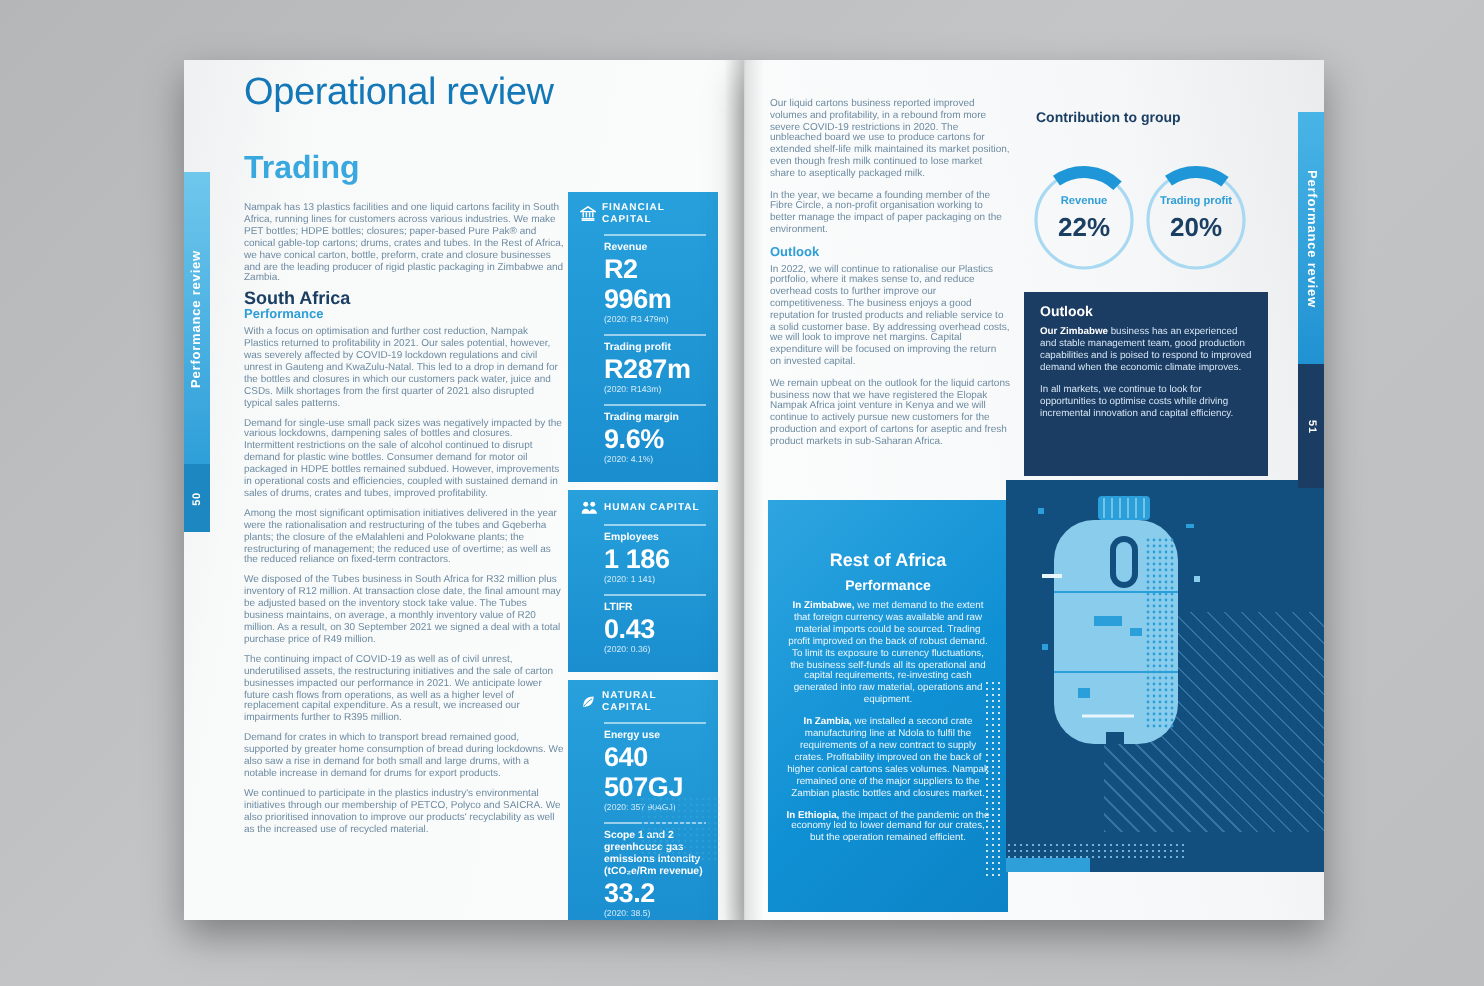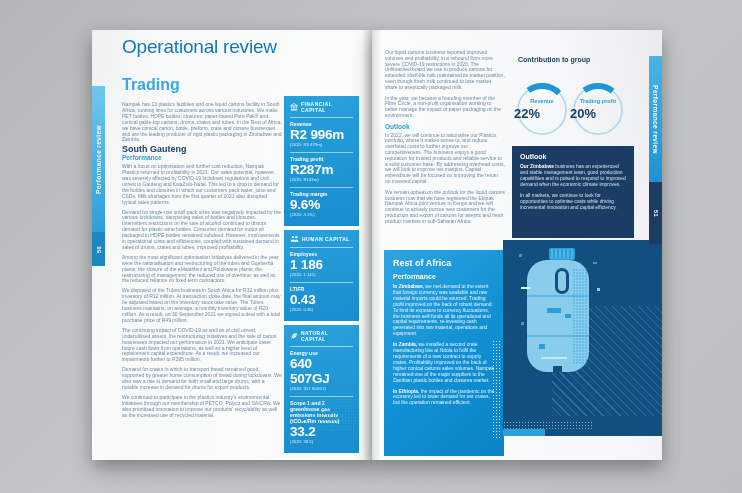--- a/index.html
+++ b/index.html
@@ -28,45 +28,45 @@
   .subtitle{position:absolute;left:30px;top:46px;font-size:16px;font-weight:bold;color:#38a8df;}
   .body-col{position:absolute;left:30px;top:72px;width:160px;font-size:5px;line-height:5.9px;color:#6d8ba2;}
   .body-col p{margin:0 0 4px 0;}
   .h-navy{font-size:9px;font-weight:bold;color:#1b3f63;margin:4px 0 2px 0;}
   .h-blue{font-size:6.5px;font-weight:bold;color:#2e9ed8;margin:0 0 3px 0;}
   
   #metrics{position:absolute;left:192px;top:66px;width:75px;}
   .mcard{background:linear-gradient(180deg,#27a0dc,#1a8ecf);color:#fff;padding:5px 6px 4px 6px;margin-bottom:4px;}
   .mhead{display:flex;align-items:center;gap:3px;font-size:5px;font-weight:bold;letter-spacing:.5px;margin-bottom:4px;}
   .mhead svg{flex:0 0 auto;}
-  .mitem{padding:3px 0 4px 0;border-top:1px solid rgba(255,255,255,.55);}
+  .mitem{padding:3px 0 4px 0;border-top:1px solid rgba(255,255,255,.55);margin-left:12px;}
   .mitem:first-of-type{border-top:none;}
   .mlabel{font-size:5.2px;font-weight:bold;line-height:6px;}
   .mvalue{font-size:13.5px;font-weight:bold;line-height:15px;letter-spacing:-.2px;}
   .mprior{font-size:4.3px;color:#d7edf9;line-height:6px;}
   .dots{background-image:radial-gradient(#2b9fd9 .7px,transparent .8px);background-size:3px 3px;}
   #metric-dots{position:absolute;left:228px;top:368px;width:40px;height:34px;}
   
   #rp-col1{position:absolute;left:13px;top:20px;width:120px;font-size:5px;line-height:5.8px;color:#6d8ba2;}
   #rp-col1 p{margin:0 0 5px 0;}
   
   #roa{position:absolute;left:12px;top:220px;width:120px;height:206px;color:#fff;
-       background:linear-gradient(135deg,#2ea5e0 0%,#1090d4 55%,#0c83c6 100%);padding:8px 9px;box-sizing:border-box;}
+       background:linear-gradient(135deg,#2ea5e0 0%,#1090d4 55%,#0c83c6 100%);padding:25px 9px;box-sizing:border-box;text-align:center;}
   #roa .rh{font-size:9px;font-weight:bold;margin:0 0 5px 0;}
   #roa .rsub{font-size:7px;font-weight:bold;margin:0 0 4px 0;}
   #roa p{font-size:4.9px;line-height:5.9px;margin:0 0 5px 0;color:#eaf6fd;}
   #roa b{color:#fff;}
   #roa-dots{position:absolute;right:2px;top:90px;width:10px;height:100px;background-image:radial-gradient(rgba(255,255,255,.8) .6px,transparent .7px);background-size:3px 3px;}
   
   #contrib-head{position:absolute;left:146px;top:26px;font-size:7px;font-weight:bold;color:#1b3f63;}
   .donut{position:absolute;width:56px;height:56px;}
   #donut-0{left:142px;top:52px;} #donut-1{left:198px;top:52px;}
   .donut svg{position:absolute;left:0;top:0;}
   .dlab{position:absolute;left:0;right:0;top:16px;text-align:center;font-size:5.6px;color:#2e9ed8;font-weight:bold;}
-  .dval{position:absolute;left:0;right:0;top:24px;text-align:left;font-size:13px;font-weight:bold;color:#1b3f63;}
+  .dval{position:absolute;left:0;right:0;top:24px;text-align:center;font-size:13px;font-weight:bold;color:#1b3f63;}
   
   #outlook-box{position:absolute;left:140px;top:116px;width:122px;height:92px;background:#1b3c63;color:#d6e5f3;
                padding:7px 8px;box-sizing:border-box;}
   #outlook-box .oh{font-size:7px;font-weight:bold;color:#fff;margin:0 0 4px 0;}
   #outlook-box p{font-size:4.9px;line-height:6px;margin:0 0 5px 0;}
   #outlook-box b{color:#fff;}
   
   #illus{position:absolute;left:131px;top:210px;width:159px;height:196px;background:#134f7e;overflow:hidden;}
   #illus .hatch{position:absolute;right:-10px;bottom:20px;width:120px;height:110px;
     background:repeating-linear-gradient(45deg,rgba(90,160,205,.45) 0 .8px,transparent .8px 6px);}
@@ -77,21 +77,21 @@
 </style>
 </head>
 <body>
 
 <div class="page" id="left-page">
   <div class="title">Operational review</div>
   <div class="subtitle">Trading</div>
 
   <div class="body-col">
     <p>Nampak has 13 plastics facilities and one liquid cartons facility in South Africa, running lines for customers across various industries. We make PET bottles; HDPE bottles; closures; paper-based Pure Pak® and conical gable-top cartons; drums, crates and tubes. In the Rest of Africa, we have conical carton, bottle, preform, crate and closure businesses and are the leading producer of rigid plastic packaging in Zimbabwe and Zambia.</p>
-    <div class="h-navy">South Gauteng</div>
+    <div class="h-navy">South Africa</div>
     <div class="h-blue">Performance</div>
     <p>With a focus on optimisation and further cost reduction, Nampak Plastics returned to profitability in 2021. Our sales potential, however, was severely affected by COVID-19 lockdown regulations and civil unrest in Gauteng and KwaZulu-Natal. This led to a drop in demand for the bottles and closures in which our customers pack water, juice and CSDs. Milk shortages from the first quarter of 2021 also disrupted typical sales patterns.</p>
     <p>Demand for single-use small pack sizes was negatively impacted by the various lockdowns, dampening sales of bottles and closures. Intermittent restrictions on the sale of alcohol continued to disrupt demand for plastic wine bottles. Consumer demand for motor oil packaged in HDPE bottles remained subdued. However, improvements in operational costs and efficiencies, coupled with sustained demand in sales of drums, crates and tubes, improved profitability.</p>
     <p>Among the most significant optimisation initiatives delivered in the year were the rationalisation and restructuring of the tubes and Gqeberha plants; the closure of the eMalahleni and Polokwane plants; the restructuring of management; the reduced use of overtime; as well as the reduced reliance on fixed-term contractors.</p>
     <p>We disposed of the Tubes business in South Africa for R32 million plus inventory of R12 million. At transaction close date, the final amount may be adjusted based on the inventory stock take value. The Tubes business maintains, on average, a monthly inventory value of R20 million. As a result, on 30 September 2021 we signed a deal with a total purchase price of R49 million.</p>
     <p>The continuing impact of COVID-19 as well as of civil unrest, underutilised assets, the restructuring initiatives and the sale of carton businesses impacted our performance in 2021. We anticipate lower future cash flows from operations, as well as a higher level of replacement capital expenditure. As a result, we increased our impairments further to R395 million.</p>
     <p>Demand for crates in which to transport bread remained good, supported by greater home consumption of bread during lockdowns. We also saw a rise in demand for both small and large drums, with a notable increase in demand for drums for export products.</p>
     <p>We continued to participate in the plastics industry's environmental initiatives through our membership of PETCO, Polyco and SAICRA. We also prioritised innovation to improve our products' recyclability as well as the increased use of recycled material.</p>
   </div>
 

